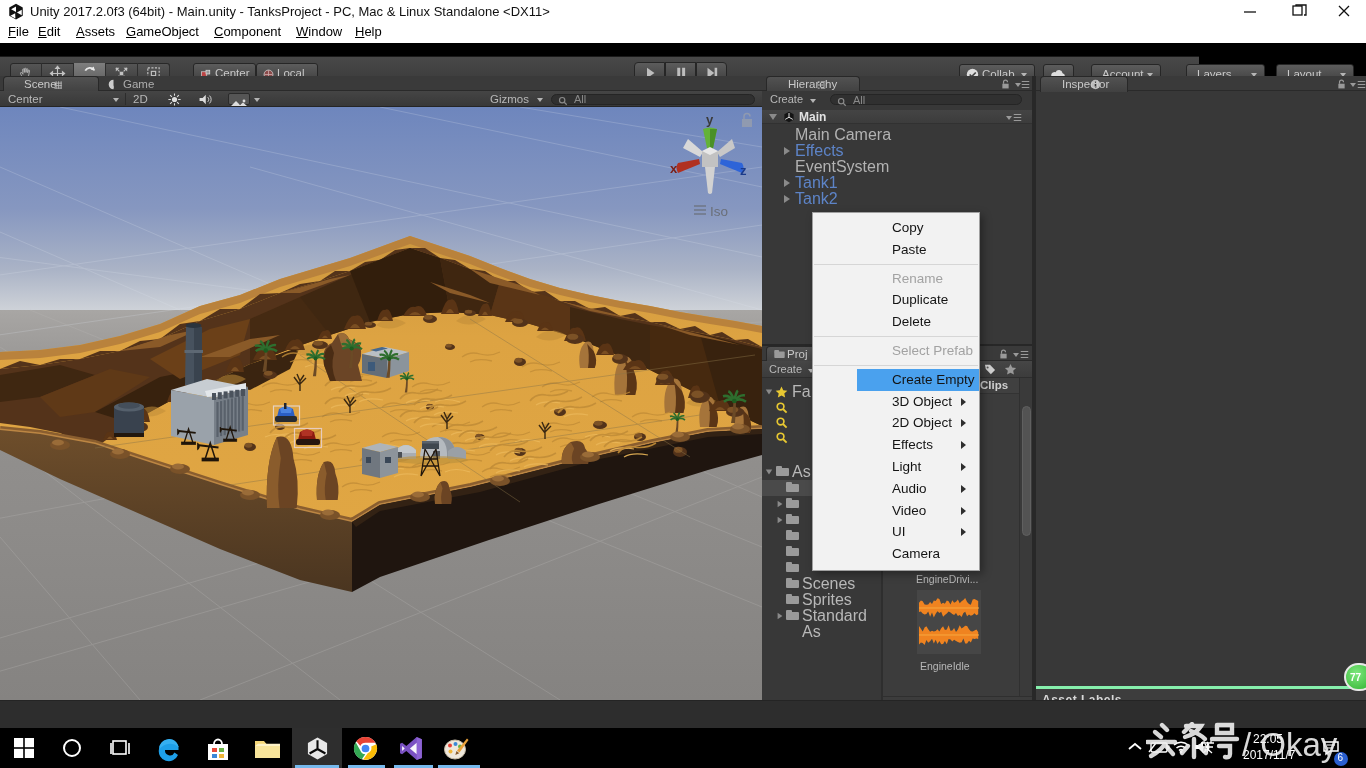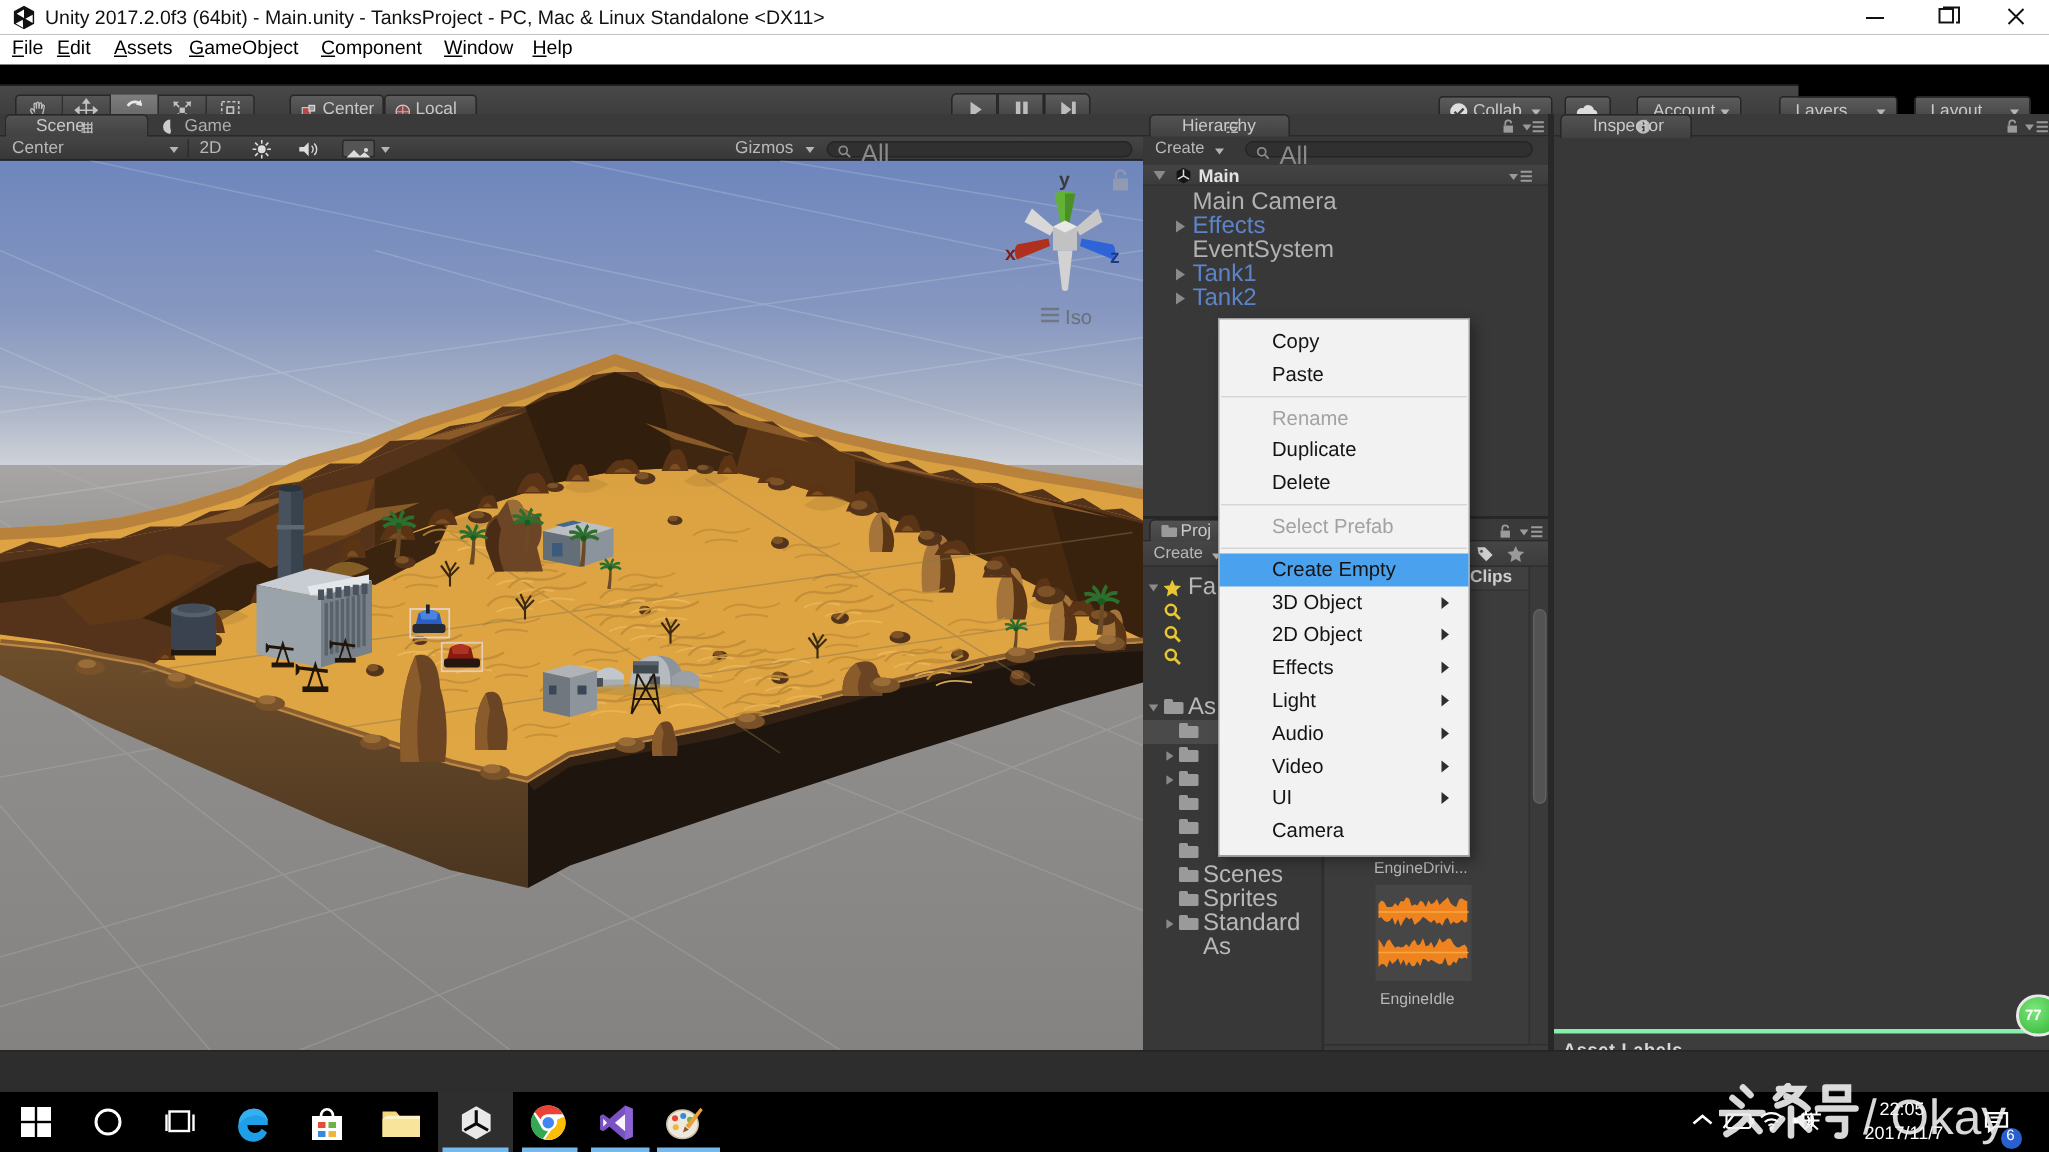--- a/index.html
+++ b/index.html
@@ -9,22 +9,22 @@
 #titlebar .t{left:30px;top:4px;font-size:13px;color:#111;}
 #menubar{left:0;top:23px;width:1366px;height:20px;background:#fff;color:#000;font-size:13px;}
 #menubar span{position:absolute;top:1px;}
 #menubar u{text-decoration:underline;}
 #toolbar{left:0;top:56px;width:1199px;height:33px;background:linear-gradient(#484848,#383838);border-top:1px solid #1a1a1a;}
 .tbtn{position:absolute;background:linear-gradient(#5c5c5c,#3f3f3f);border:1px solid #262626;border-radius:3px;}
 .tabstrip{background:#353535;}
 .tab{position:absolute;height:16px;background:linear-gradient(#525252,#414141);border:1px solid #282828;border-bottom:none;border-radius:4px 4px 0 0;color:#c9c9c9;font-size:11.5px;padding-left:44px;}
 .panel{background:#383838;}
 .ptext{color:#b8b8b8;font-size:11.5px;}
-.searchpill{position:absolute;background:#303030;border:1px solid #252525;border-radius:8px;color:#8a8a8a;font-size:17px;}
-.menuitem{height:21.8px;line-height:21.8px;padding-left:35px;font-size:13.5px;color:#141414;position:relative;}
+.searchpill{position:absolute;background:#303030;border:1px solid #252525;border-radius:8px;color:#8a8a8a;font-size:11px;}
+.menuitem{height:21.8px;line-height:21.8px;padding-left:35px;font-size:13.5px;color:#141414;position:relative;margin-left:44px;}
 .menuitem.dis{color:#a2a2a2;}
 .menuitem.hl{background:#4aa1ee;}
 .msep{border-top:1px solid #d6d6d6;margin:3px 1px;}
 .marr{position:absolute;right:13px;top:7px;width:0;height:0;border-left:5px solid #2e2e2e;border-top:4px solid transparent;border-bottom:4px solid transparent;}
 .row16{position:absolute;height:16px;line-height:16px;font-size:16px;}
 .fold{position:absolute;width:13px;height:10px;}
 .fold:before{content:"";position:absolute;left:0;top:2px;width:13px;height:8px;background:#9a9a9a;border-radius:1px;}
 .fold:after{content:"";position:absolute;left:0;top:0;width:6px;height:3px;background:#9a9a9a;border-radius:1px 1px 0 0;}
 .tri-r{position:absolute;width:0;height:0;border-left:6px solid #8a8a8a;border-top:4px solid transparent;border-bottom:4px solid transparent;}
 .tri-d{position:absolute;width:0;height:0;border-top:6px solid #8a8a8a;border-left:4px solid transparent;border-right:4px solid transparent;}

